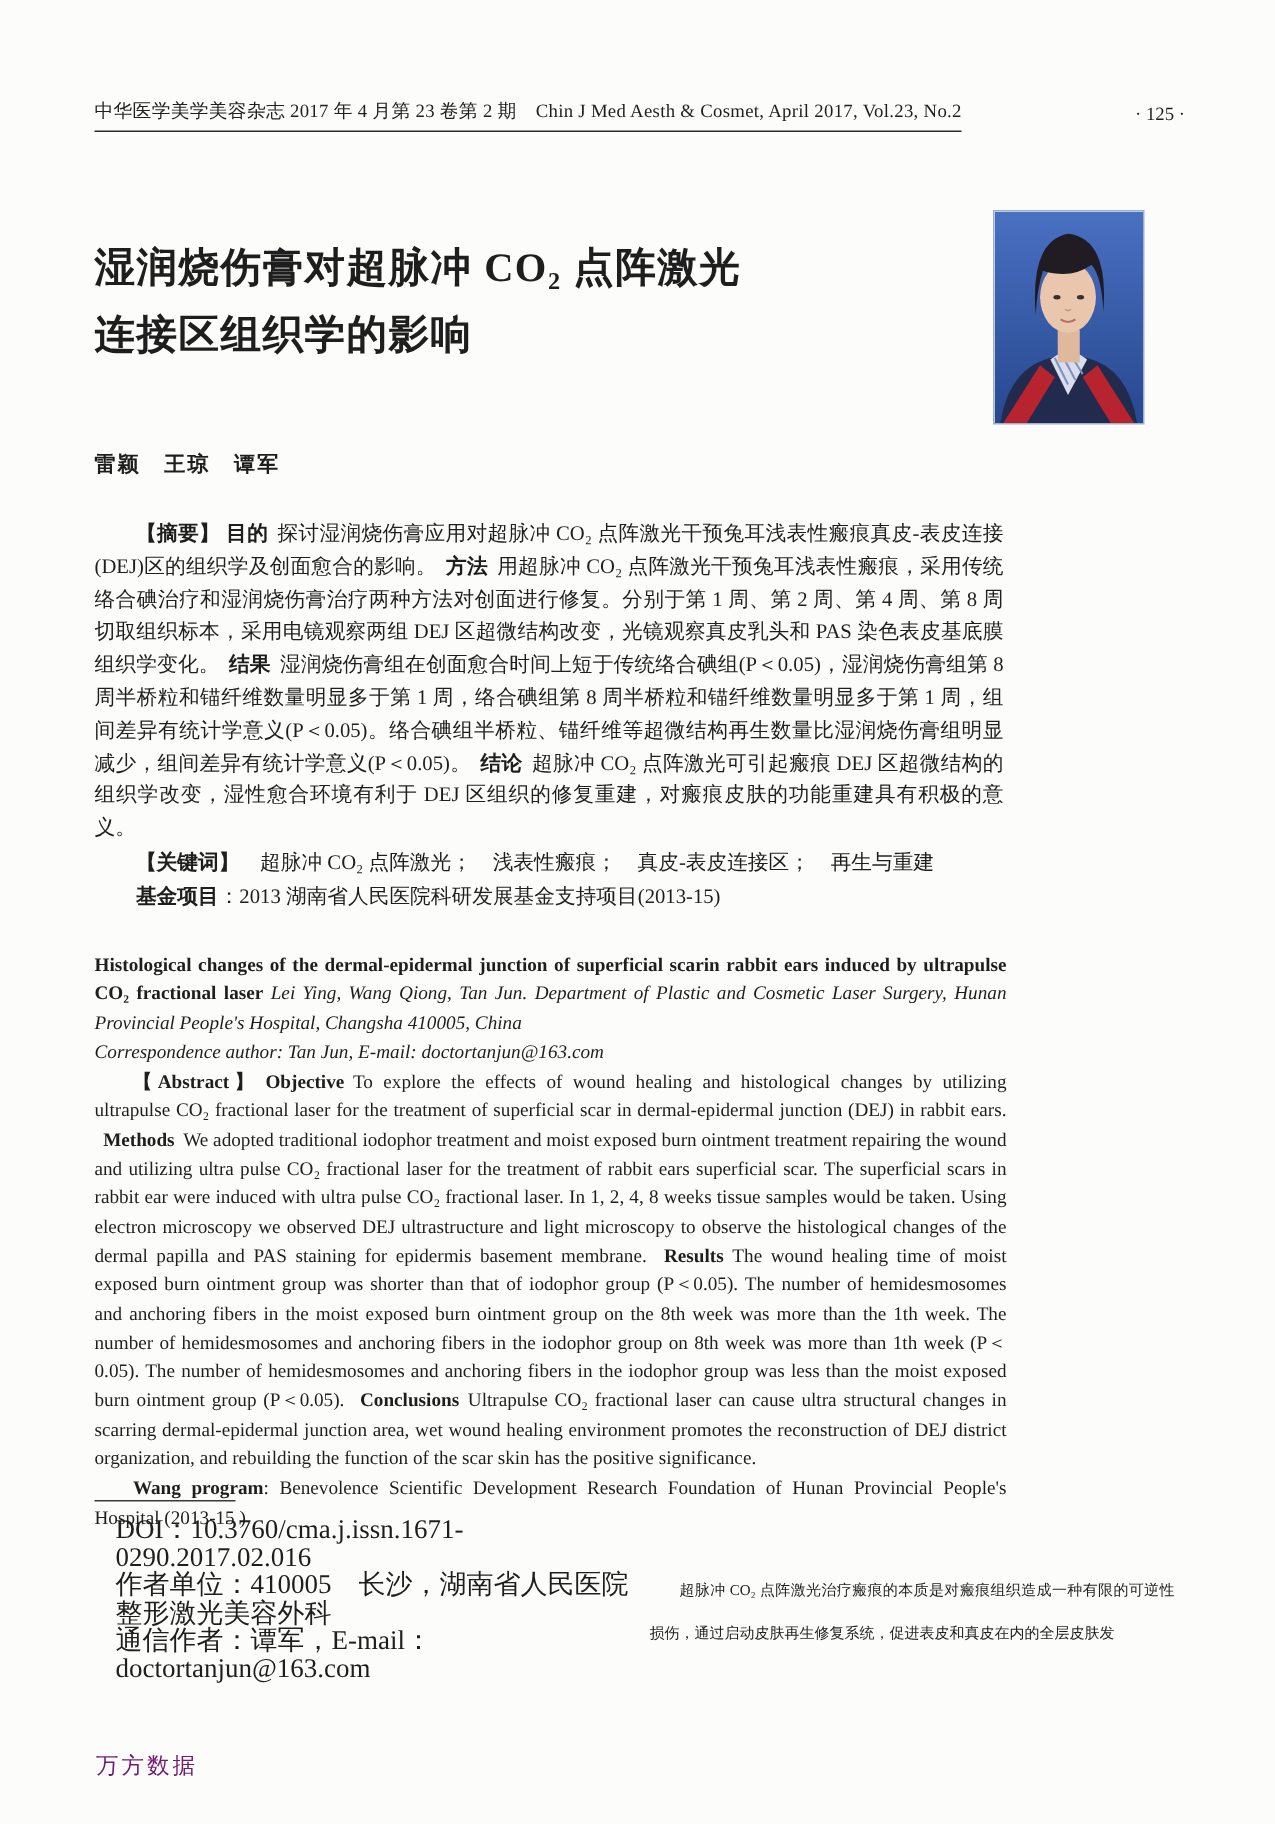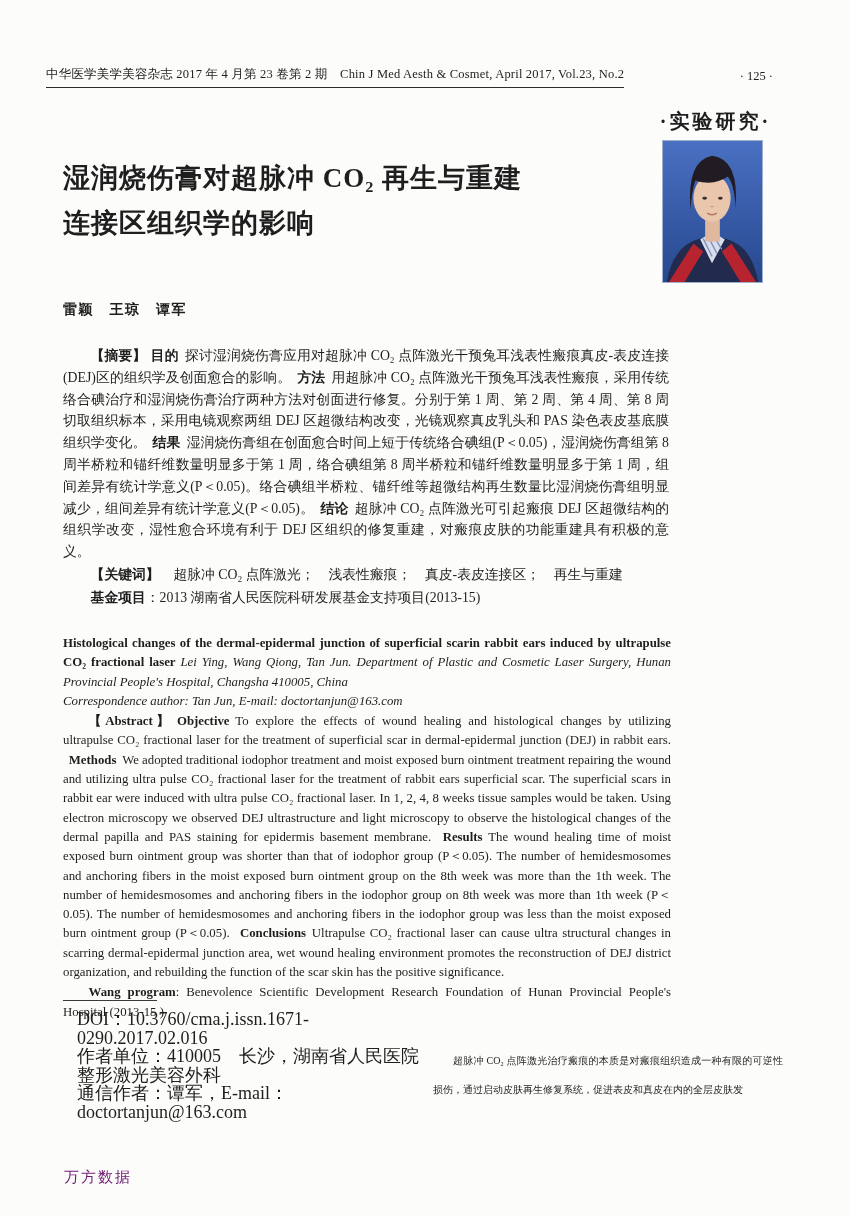--- a/index.html
+++ b/index.html
@@ -8,21 +8,21 @@
     position:relative;
     width:850px; height:1216px;
     margin:0 auto;
     background:#fcfcfa;
     color:#1e1e1e;
     font-family:"Liberation Serif","DejaVu Serif",serif;
     overflow:hidden;
   }
   
   .header {
-    position:absolute; left:46px; top:66px; width:727px;
+    position:absolute; left:63px; top:66px; width:727px;
     display:flex; justify-content:space-between; align-items:flex-end;
     font-size:12.5px;
   }
   .journal-line { border-bottom:1.5px solid #2c2c2c; padding-bottom:4px; letter-spacing:0.2px; }
   .page-number { font-size:12.5px; padding-bottom:4px; }
   
   .section-label {
     position:absolute; left:633px; top:108px; width:165px;
     text-align:center; font-size:20px; font-weight:700; letter-spacing:3px;
   }
@@ -86,21 +86,20 @@
 </head>
 <body>
 
 <div class="page">
 
   <div class="header">
     <span class="journal-line">中华医学美学美容杂志 2017 年 4 月第 23 卷第 2 期　Chin J Med Aesth &amp; Cosmet, April 2017, Vol.23, No.2</span>
     <span class="page-number">· 125 ·</span>
   </div>
 
-  <div class="section-label">·实验研究·</div>
 
   <div class="photo">
     <svg viewBox="0 0 101 143" preserveAspectRatio="none">
       <defs>
         <linearGradient id="bgGrad" x1="0" y1="0" x2="0" y2="1">
           <stop offset="0" stop-color="#4a70c2"></stop>
           <stop offset="1" stop-color="#27488f"></stop>
         </linearGradient>
       </defs>
       <rect x="0" y="0" width="101" height="143" fill="url(#bgGrad)"></rect>
@@ -121,21 +120,21 @@
       <path d="M33,40 Q45,44 66,36 Q58,24 46,26 Q36,29 33,40 Z" fill="#211c24"></path>
 
       <ellipse cx="42.5" cy="58" rx="2.4" ry="1.5" fill="#3a2e2a"></ellipse>
       <ellipse cx="58.5" cy="58" rx="2.4" ry="1.5" fill="#3a2e2a"></ellipse>
       <path d="M48,66 Q50,68 52,66" stroke="#c79a82" stroke-width="1" fill="none"></path>
       <path d="M45,73 Q50,76.5 55,73" stroke="#b3706a" stroke-width="1.4" fill="none"></path>
     </svg>
   </div>
 
   <div class="title">
-    <div>湿润烧伤膏对超脉冲 CO₂ 再生与重建</div>
+    <div>湿润烧伤膏对超脉冲 CO₂ 点阵激光</div>
     <div>连接区组织学的影响</div>
   </div>
 
   <div class="authors">雷颖　王琼　谭军</div>
 
   <div class="abstract-cn">
     <p class="abs-body">
       <span class="abs-label">【摘要】</span><span class="sec-head first">目的</span><span>探讨湿润烧伤膏应用对超脉冲 CO₂ 点阵激光干预兔耳浅表性瘢痕真皮-表皮连接(DEJ)区的组织学及创面愈合的影响。</span><span class="sec-head">方法</span><span>用超脉冲 CO₂ 点阵激光干预兔耳浅表性瘢痕，采用传统络合碘治疗和湿润烧伤膏治疗两种方法对创面进行修复。分别于第 1 周、第 2 周、第 4 周、第 8 周切取组织标本，采用电镜观察两组 DEJ 区超微结构改变，光镜观察真皮乳头和 PAS 染色表皮基底膜组织学变化。</span><span class="sec-head">结果</span><span>湿润烧伤膏组在创面愈合时间上短于传统络合碘组(P＜0.05)，湿润烧伤膏组第 8 周半桥粒和锚纤维数量明显多于第 1 周，络合碘组第 8 周半桥粒和锚纤维数量明显多于第 1 周，组间差异有统计学意义(P＜0.05)。络合碘组半桥粒、锚纤维等超微结构再生数量比湿润烧伤膏组明显减少，组间差异有统计学意义(P＜0.05)。</span><span class="sec-head">结论</span><span>超脉冲 CO₂ 点阵激光可引起瘢痕 DEJ 区超微结构的组织学改变，湿性愈合环境有利于 DEJ 区组织的修复重建，对瘢痕皮肤的功能重建具有积极的意义。</span>
     </p>
     <p class="kw-line">

